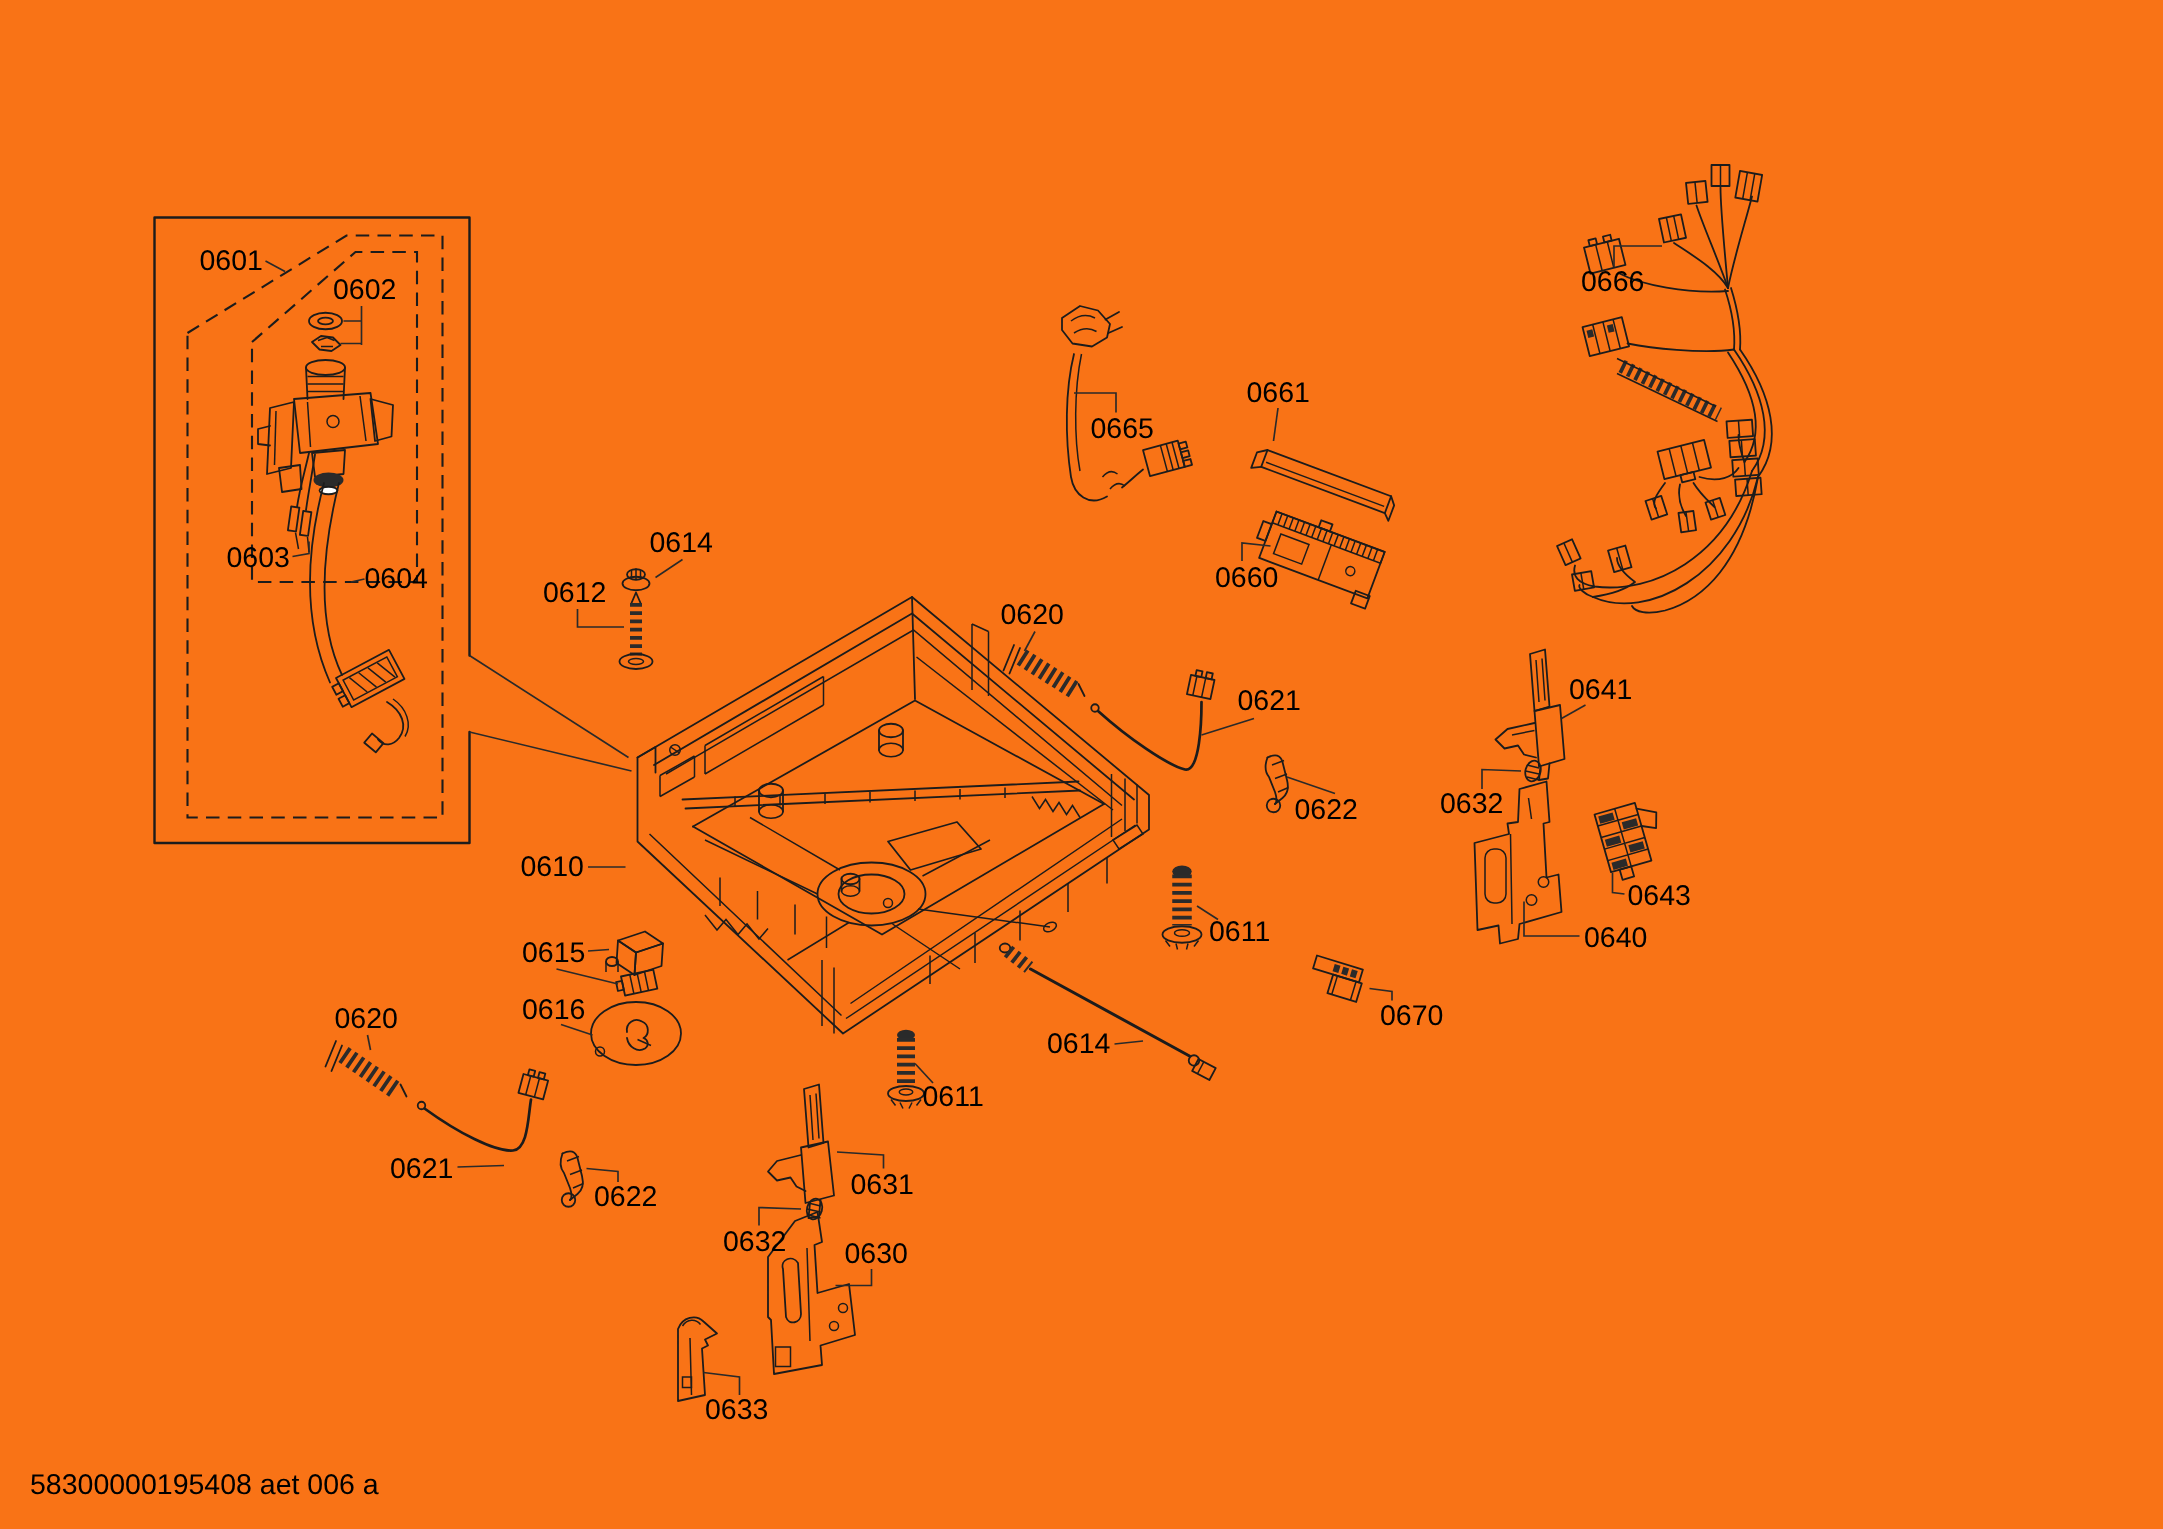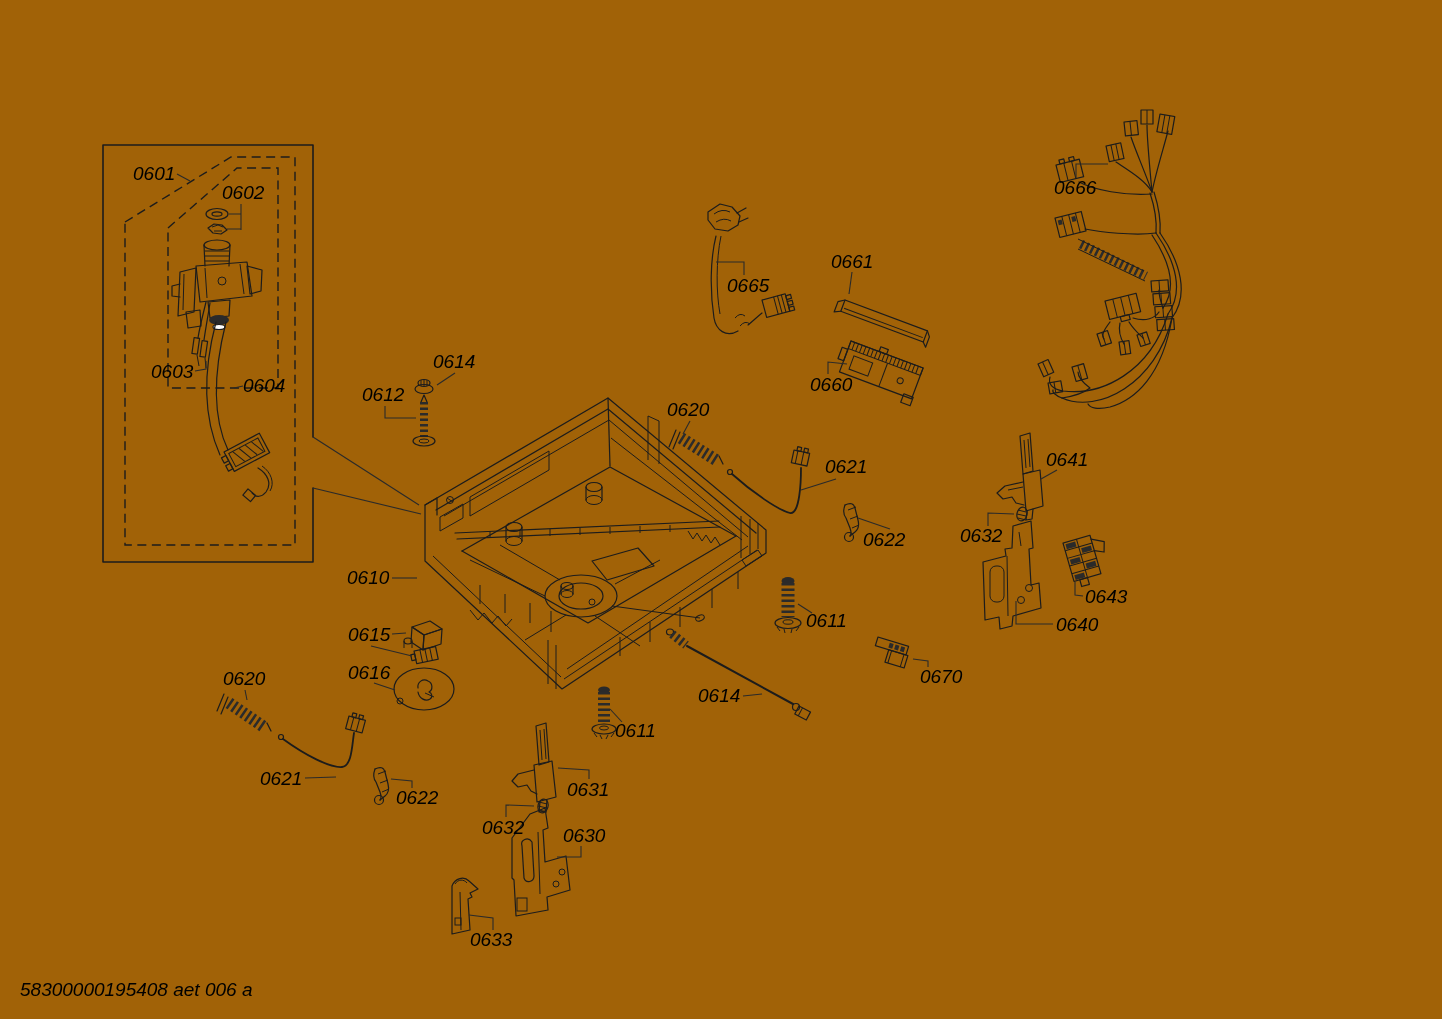--- a/index.html
+++ b/index.html
@@ -1,16 +1,16 @@
 <!DOCTYPE html>
 <html><head>
 <meta charset="utf-8">
 <style>
   html,body{margin:0;padding:0;background:#fff;}
-  .stage{position:relative;width:1442px;height:1019px;background:#a16207;overflow:hidden;font-style:italic;}
+  .stage{position:relative;width:1442px;height:1019px;background:#f97316;overflow:hidden;}
   svg{display:block;}
   svg .ln{stroke:#1c1c1c;stroke-width:1.2;fill:none;stroke-linecap:round;stroke-linejoin:round;}
   svg .thin{stroke:#1c1c1c;stroke-width:1;fill:none;}
   svg .ldr{stroke:#2a2a2a;stroke-width:1.1;fill:none;}
   svg .dash{stroke:#1c1c1c;stroke-width:1.4;fill:none;stroke-dasharray:9 5.5;}
   svg .coil{stroke:#2b2b2b;stroke-dasharray:2.5 3;stroke-linecap:butt;fill:none;}
   svg .dk{fill:#2a2a2a;stroke:none;}
   svg .wfill{fill:#fff;}
   svg text{stroke:none;fill:#000;font-family:"Liberation Sans",sans-serif;font-size:19px;}
   svg text.ftr{font-size:19px;}

